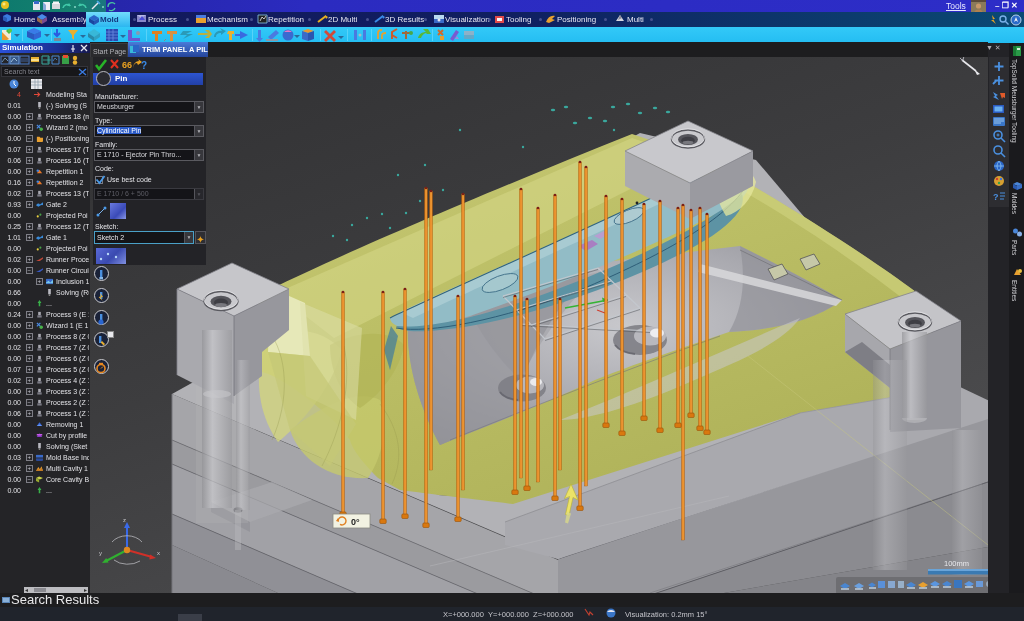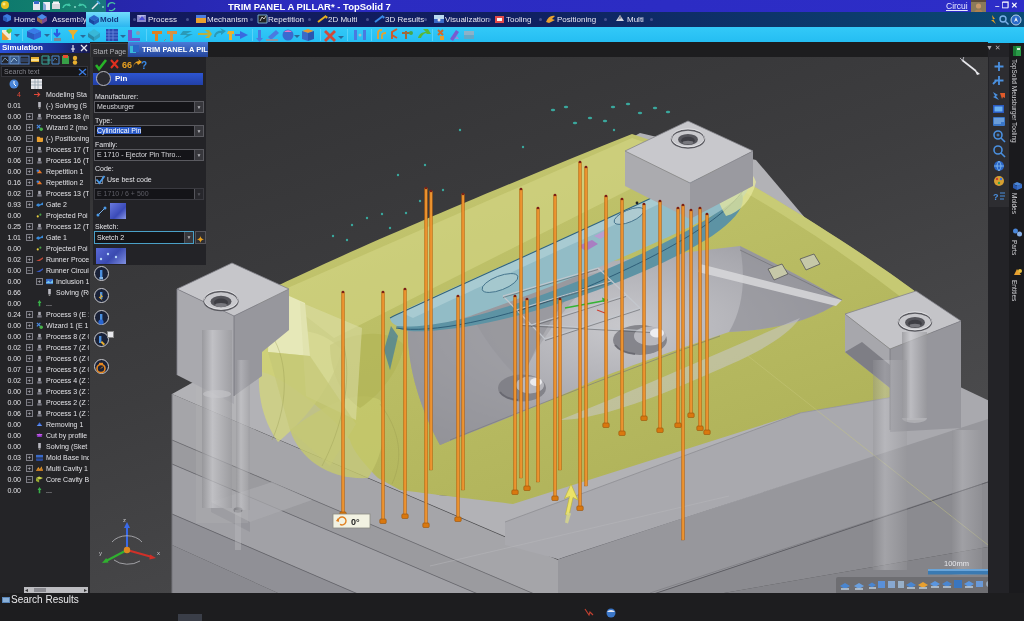--- a/index.html
+++ b/index.html
@@ -21,21 +21,21 @@
 #lpanel{left:0;top:43px;width:90px;height:550px;background:#242427;}
 #lp-head{left:0;top:43px;width:90px;height:10px;background:linear-gradient(90deg,#2a50d8,#1b2f91 65%,#17194e);color:#fff;font-size:8px;font-weight:bold;line-height:10px;padding-left:2px;}
 #lp-search{left:1px;top:66px;width:87px;height:11px;background:#17171a;border:1px solid #34343a;color:#85858d;font-size:7px;line-height:9px;padding-left:2px;}
 #tree{left:0;top:89px;width:90px;height:462px;overflow:hidden;color:#e2e2e6;font-size:7px;}
 .trow{position:absolute;left:0;width:90px;height:11px;line-height:11px;white-space:nowrap;}
 .num{position:absolute;left:0;top:0;width:21px;text-align:right;}
 .exp{position:absolute;left:26px;top:2px;width:6.5px;height:6.5px;border:1px solid #7e7e86;background:#28282c;font-size:6px;line-height:4.5px;text-align:center;color:#c8c8d0;}
 .tico{position:absolute;left:36px;top:2px;width:7px;height:7px;border-radius:1px;}
 .tlab{position:absolute;left:46px;top:0;width:43px;overflow:hidden;}
 #rbar{left:988px;top:43px;width:36px;height:550px;background:#1a1a1d;}
-#searchbar{left:0;top:593px;width:1024px;height:14px;background:#1d1d1f;color:#e8e8ea;font-size:10px;line-height:14px;}
+#searchbar{left:0;top:593px;width:1024px;height:14px;background:#1d1d1f;color:#e8e8ea;font-size:13px;line-height:14px;}
 #statusbar{left:0;top:607px;width:1024px;height:14px;background:#20242c;color:#c4c4ca;font-size:7.5px;}
 .lbl{position:absolute;color:#e4e4e8;font-size:7px;white-space:nowrap}
 .combo{position:absolute;width:110px;height:12px;background:#141418;border:1px solid #5a5a60;color:#d8d8dc;font-size:7px;line-height:10px;padding-left:2px;white-space:nowrap}
 .dd{position:absolute;right:0;top:0;width:9px;height:100%;background:#37373c;border-left:1px solid #55555c;color:#b0b0b6;font-size:5px;text-align:center;}
 .circ{position:absolute;width:15px;height:15px;border:1.5px solid #cacace;border-radius:50%;background:#1a2238;}
 .vlabel{position:absolute;left:1011px;color:#d4d4d8;font-size:6.5px;writing-mode:vertical-rl;white-space:nowrap;}
 </style></head>
 <body>
 <div id="app">
 
@@ -53,22 +53,21 @@
  <path d="M63 8 a4 4 0 0 1 7 -2" stroke="#40c8a8" stroke-width="1.6" fill="none"></path>
       <path d="M69 3l2 3h-4z" fill="#40c8a8"></path>
  <circle cx="75" cy="7" r="1" fill="#88d8c8"></circle>
  <path d="M86 8 a4 4 0 0 0 -7 -2" stroke="#40c8a8" stroke-width="1.6" fill="none"></path>
       <path d="M80 3l-2 3h4z" fill="#40c8a8"></path>
  <path d="M92 9 L99 2" stroke="#e8e8f0" stroke-width="1.4"></path>
       <path d="M97 1l3 3" stroke="#4aa8e8" stroke-width="1.6"></path>
  <circle cx="103" cy="7" r="1" fill="#88d8c8"></circle>
  <path d="M108 7a4 4 0 0 1 7-3M115 8a4 4 0 0 1-6 2" stroke="#48c8a0" stroke-width="1.3" fill="none"></path>
 </svg>
-<div class="abs" id="title-text">TRIM PANEL A PILLAR* - TopSolid 7</div>
-<div class="abs" id="carlos">Circui</div>
+<div class="abs" id="carlos">Tools</div>
 <div class="abs" id="avatar"><svg width="15" height="12">
         <rect width="15" height="12" fill="#8a7a5a"></rect>
         <circle cx="7.5" cy="4" r="2.6" fill="#c89868"></circle>
         <path d="M3 12c0-3 2-4.5 4.5-4.5S12 9 12 12z" fill="#b08050"></path>
       </svg></div>
 <div class="abs" id="winbtn">–&nbsp;❐&nbsp;✕</div>
 
 <div class="abs" id="tabs"></div>
 <svg class="abs" style="left:0;top:12px" width="1024" height="15" viewBox="0 0 1024 15">
  <path d="M3 4l4-2 4 2v4l-4 2-4-2z" fill="#3a7ae0"></path>
@@ -1037,20 +1036,24 @@
       <circle cx="7.5" cy="7" r="2.5" fill="#88b0e8"></circle>
     </svg>
 <div class="vlabel" style="top:240px">Parts</div>
 <svg class="abs" style="left:1012px;top:267px" width="11" height="11" viewBox="0 0 11 11">
       <path d="M2 8l3-6 4 6z" fill="#e8a030"></path>
       <circle cx="8" cy="4" r="2" fill="#e8c040"></circle>
     </svg>
 <div class="vlabel" style="top:280px">Entities</div>
 
 <div class="abs" id="searchbar"><span style="margin-left:11px">Search Results</span></div>
+<div class="abs" id="statusbar">
+      <span style="position:absolute;left:443px;top:3px">X=+000.000&nbsp;&nbsp;Y=+000.000&nbsp;&nbsp;Z=+000.000</span>
+      <span style="position:absolute;left:625px;top:3px">Visualization: 0.2mm 15°</span>
+    </div>
 
 <svg class="abs" style="left:2px;top:596px" width="8" height="8" viewBox="0 0 8 8">
       <rect x="0" y="1" width="8" height="6" fill="#5a86b8"></rect>
       <rect x="1" y="2" width="6" height="4" fill="#8ab0d8"></rect>
     </svg>
 <svg class="abs" style="left:583px;top:608px" width="40" height="11" viewBox="0 0 40 11">
  <path d="M2 1l4 6 1-3 3 3" stroke="#c04030" stroke-width="1.2" fill="none"></path>
  <circle cx="28" cy="5" r="4.5" fill="#3a76c8"></circle>
       <path d="M24 4a5 5 0 0 1 8 0z" fill="#e8e8f0"></path>
 </svg>

